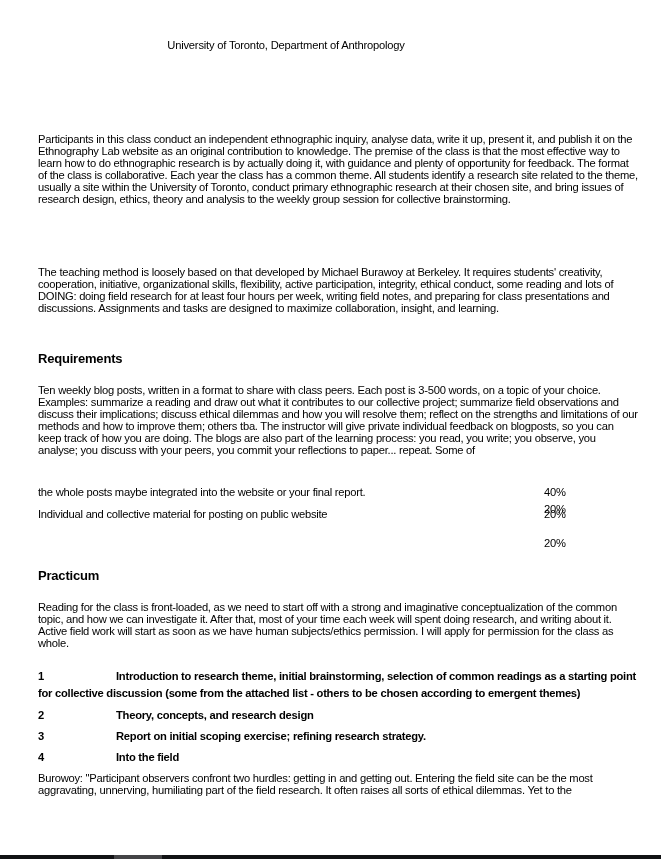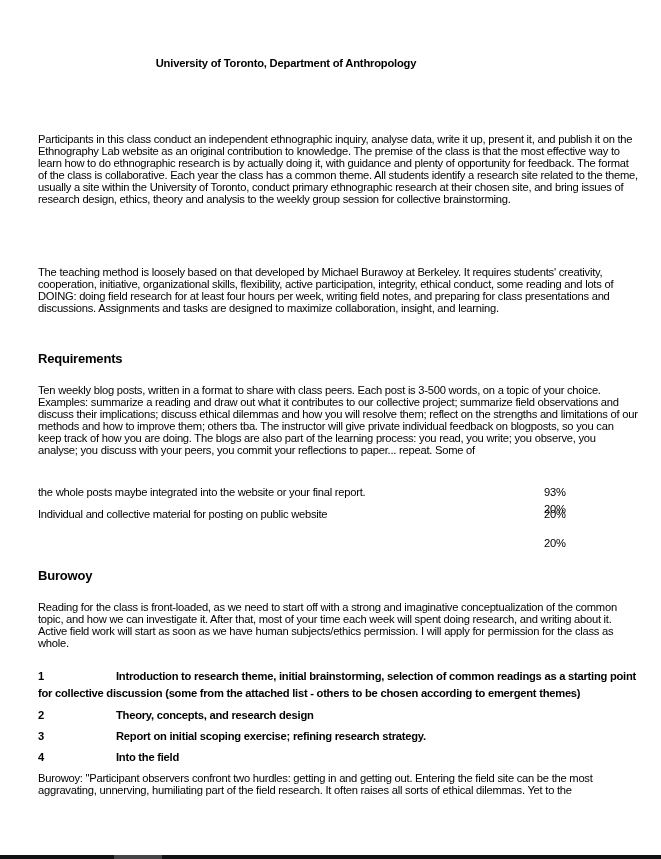--- a/index.html
+++ b/index.html
@@ -21,25 +21,24 @@
     top: 0;
     width: 661px;
     height: 855px;
     background: #fff;
   }
   .center-line {
     position: absolute;
     left: 0;
     width: 572px;
     text-align: center;
-    font-weight: bold;
+    font-weight: normal;
     font-size: 11.2px;
     line-height: 14px;
     letter-spacing: -0.2px;
-    margin-top: 18px;
   }
   .para {
     position: absolute;
     left: 38px;
     width: 600px;
     font-size: 11.2px;
     line-height: 12px;
     letter-spacing: -0.25px;
   }
   .heading {
@@ -109,34 +108,34 @@
   <div class="para" style="top:133px;">Participants in this class conduct an independent ethnographic inquiry, analyse data, write it up, present it, and publish it on the Ethnography Lab website as an original contribution to knowledge. The premise of the class is that the most effective way to learn how to do ethnographic research is by actually doing it, with guidance and plenty of opportunity for feedback. The format of the class is collaborative. Each year the class has a common theme. All students identify a research site related to the theme, usually a site within the University of Toronto, conduct primary ethnographic research at their chosen site, and bring issues of research design, ethics, theory and analysis to the weekly group session for collective brainstorming.</div>
 
   <div class="para" style="top:266px;">The teaching method is loosely based on that developed by Michael Burawoy at Berkeley. It requires students' creativity, cooperation, initiative, organizational skills, flexibility, active participation, integrity, ethical conduct, some reading and lots of DOING: doing field research for at least four hours per week, writing field notes, and preparing for class presentations and discussions.    Assignments and tasks are designed to maximize collaboration, insight, and learning.</div>
 
   <div class="heading" style="top:352px;">Requirements</div>
 
   <div class="para" style="top:384px;">Ten weekly blog posts, written in a format to share with class peers. Each post is 3-500 words, on a topic of your choice. Examples: summarize a reading and draw out what it contributes to our collective project; summarize field observations and discuss their implications; discuss ethical dilemmas and how you will resolve them; reflect on the strengths and limitations of our methods and how to improve them; others tba. The instructor will give private individual feedback on blogposts, so you can keep track of how you are doing. The blogs are also part of the learning process: you read, you write; you observe, you analyse; you discuss with your peers, you commit your reflections to paper... repeat.  Some of</div>
 
   <div class="grade-row" style="top:484px;">
     <span>the whole posts maybe integrated into the website or your final report.</span>
-    <span class="pct">93%</span>
+    <span class="pct">40%</span>
   </div>
   <div class="grade-row" style="top:501px;">
     <span class="pct">20%</span>
   </div>
   <div class="grade-row" style="top:506px;">
     <span>Individual and collective material for posting on public website</span>
     <span class="pct">20%</span>
   </div>
   <div class="grade-row" style="top:535px;">
     <span class="pct">20%</span>
   </div>
 
-  <div class="heading" style="top:569px;">Burowoy</div>
+  <div class="heading" style="top:569px;">Practicum</div>
 
   <div class="para" style="top:601px;">Reading for the class is front-loaded, as we need to start off with a strong and imaginative conceptualization of the common topic, and how we can investigate it. After that, most of your time each week will spent doing research, and writing about it.  Active field work will start as soon as we have human subjects/ethics permission. I will apply for permission for the class as whole.</div>
 
   <div class="sched-row" style="top:668px;">
     <span class="num">1</span>
     <span class="topic">Introduction to research theme, initial brainstorming, selection of common readings as a starting point for collective discussion (some from the attached list - others to be chosen according to emergent themes)</span>
   </div>
   <div class="sched-row" style="top:707px;">
     <span class="num">2</span>
     <span class="topic">Theory, concepts, and research design</span>

